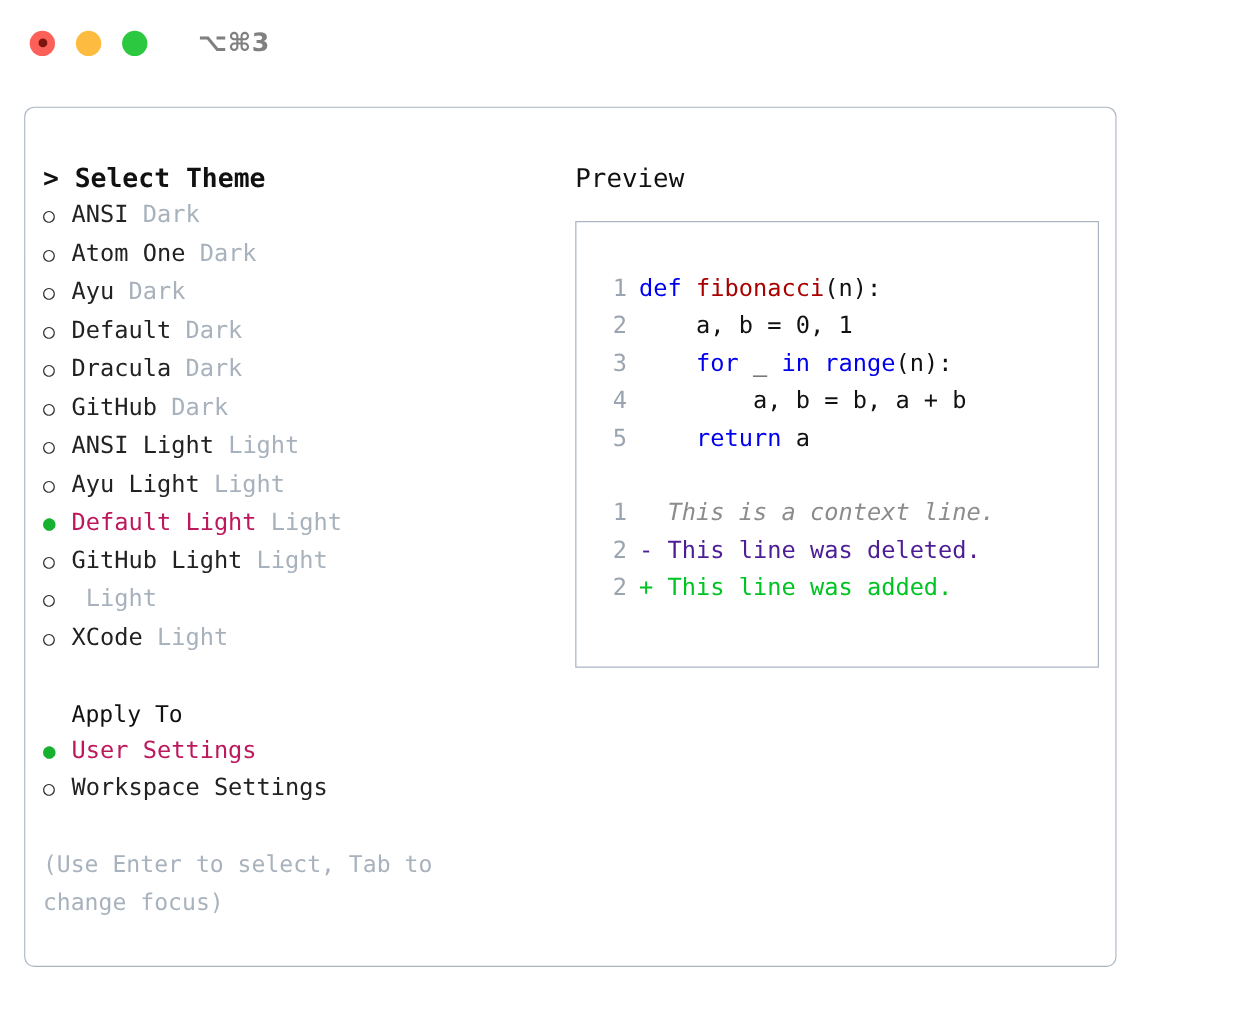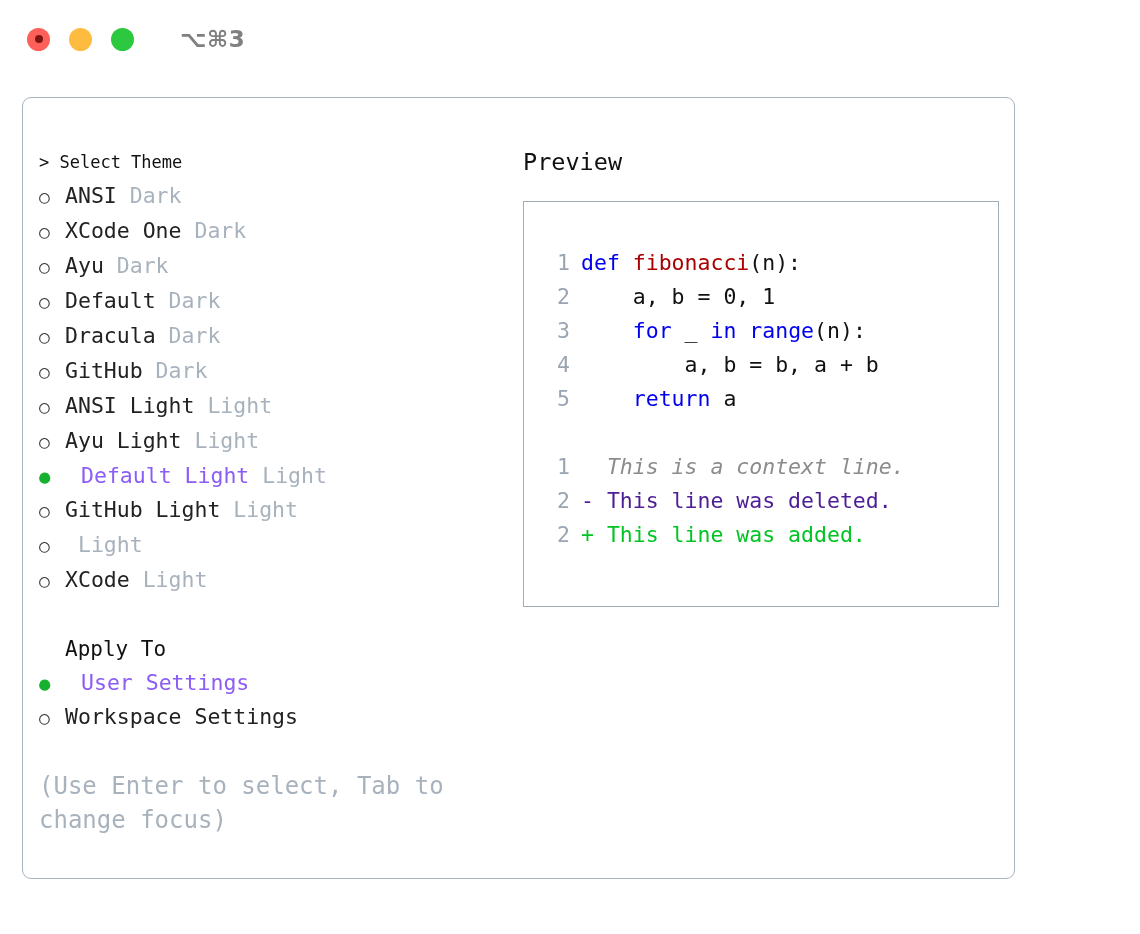--- a/index.html
+++ b/index.html
@@ -73,22 +73,22 @@
     height: 100%;
     padding: 47px 0 0 16px;
   }
 
   .columns { display: flex; }
 
   
   .left-col { width: 462px; flex: 0 0 462px; }
 
   .heading {
-    font-size: 17px;
-    font-weight: normal;
+    font-size: 24px;
+    font-weight: bold;
     color: #111111;
     line-height: 34px;
     white-space: pre;
   }
 
   .opt-list { margin-top: 0; }
 
   .opt-row {
     display: flex;
     align-items: baseline;
@@ -101,34 +101,34 @@
     width: 26px;
     flex: 0 0 26px;
     color: #333333;
     font-size: 18px;
     line-height: 34px;
   }
   .bullet.filled { color: #16b12f; font-size: 19px; }
 
   .opt-name  { color: #222222; }
   .opt-tag   { color: #a8b2bd; }
-  .opt-row.selected .opt-name { color: #8b5cf6; margin-left: 16px; }
+  .opt-row.selected .opt-name { color: #be185d; }
 
   .section-head {
     margin-top: 34px;
     font-size: 21px;
     color: #111111;
     line-height: 34px;
     padding-left: 26px;
     white-space: pre;
   }
 
   .hint {
     margin-top: 34px;
-    font-size: 24px;
+    font-size: 21px;
     color: #a8b2bd;
     line-height: 34px;
     width: 420px;
     white-space: pre-wrap;
   }
 
   
   .right-col { margin-left: 22px; }
 
   .preview-label {
@@ -193,21 +193,21 @@
   <div class="panel">
     <div class="panel-inner">
       <div class="columns">
 
         <div class="left-col">
 
           <div class="heading">&gt; Select Theme</div>
 
           <div class="opt-list" id="theme-list">
               <div class="opt-row"><span class="bullet">○</span><span class="opt-name">ANSI</span><span class="opt-tag"> Dark</span></div>
-              <div class="opt-row"><span class="bullet">○</span><span class="opt-name">XCode One</span><span class="opt-tag"> Dark</span></div>
+              <div class="opt-row"><span class="bullet">○</span><span class="opt-name">Atom One</span><span class="opt-tag"> Dark</span></div>
               <div class="opt-row"><span class="bullet">○</span><span class="opt-name">Ayu</span><span class="opt-tag"> Dark</span></div>
               <div class="opt-row"><span class="bullet">○</span><span class="opt-name">Default</span><span class="opt-tag"> Dark</span></div>
               <div class="opt-row"><span class="bullet">○</span><span class="opt-name">Dracula</span><span class="opt-tag"> Dark</span></div>
               <div class="opt-row"><span class="bullet">○</span><span class="opt-name">GitHub</span><span class="opt-tag"> Dark</span></div>
               <div class="opt-row"><span class="bullet">○</span><span class="opt-name">ANSI Light</span><span class="opt-tag"> Light</span></div>
               <div class="opt-row"><span class="bullet">○</span><span class="opt-name">Ayu Light</span><span class="opt-tag"> Light</span></div>
               <div class="opt-row selected"><span class="bullet filled">●</span><span class="opt-name">Default Light</span><span class="opt-tag"> Light</span></div>
               <div class="opt-row"><span class="bullet">○</span><span class="opt-name">GitHub Light</span><span class="opt-tag"> Light</span></div>
               <div class="opt-row"><span class="bullet">○</span><span class="opt-tag"> Light</span></div>
               <div class="opt-row"><span class="bullet">○</span><span class="opt-name">XCode</span><span class="opt-tag"> Light</span></div>

